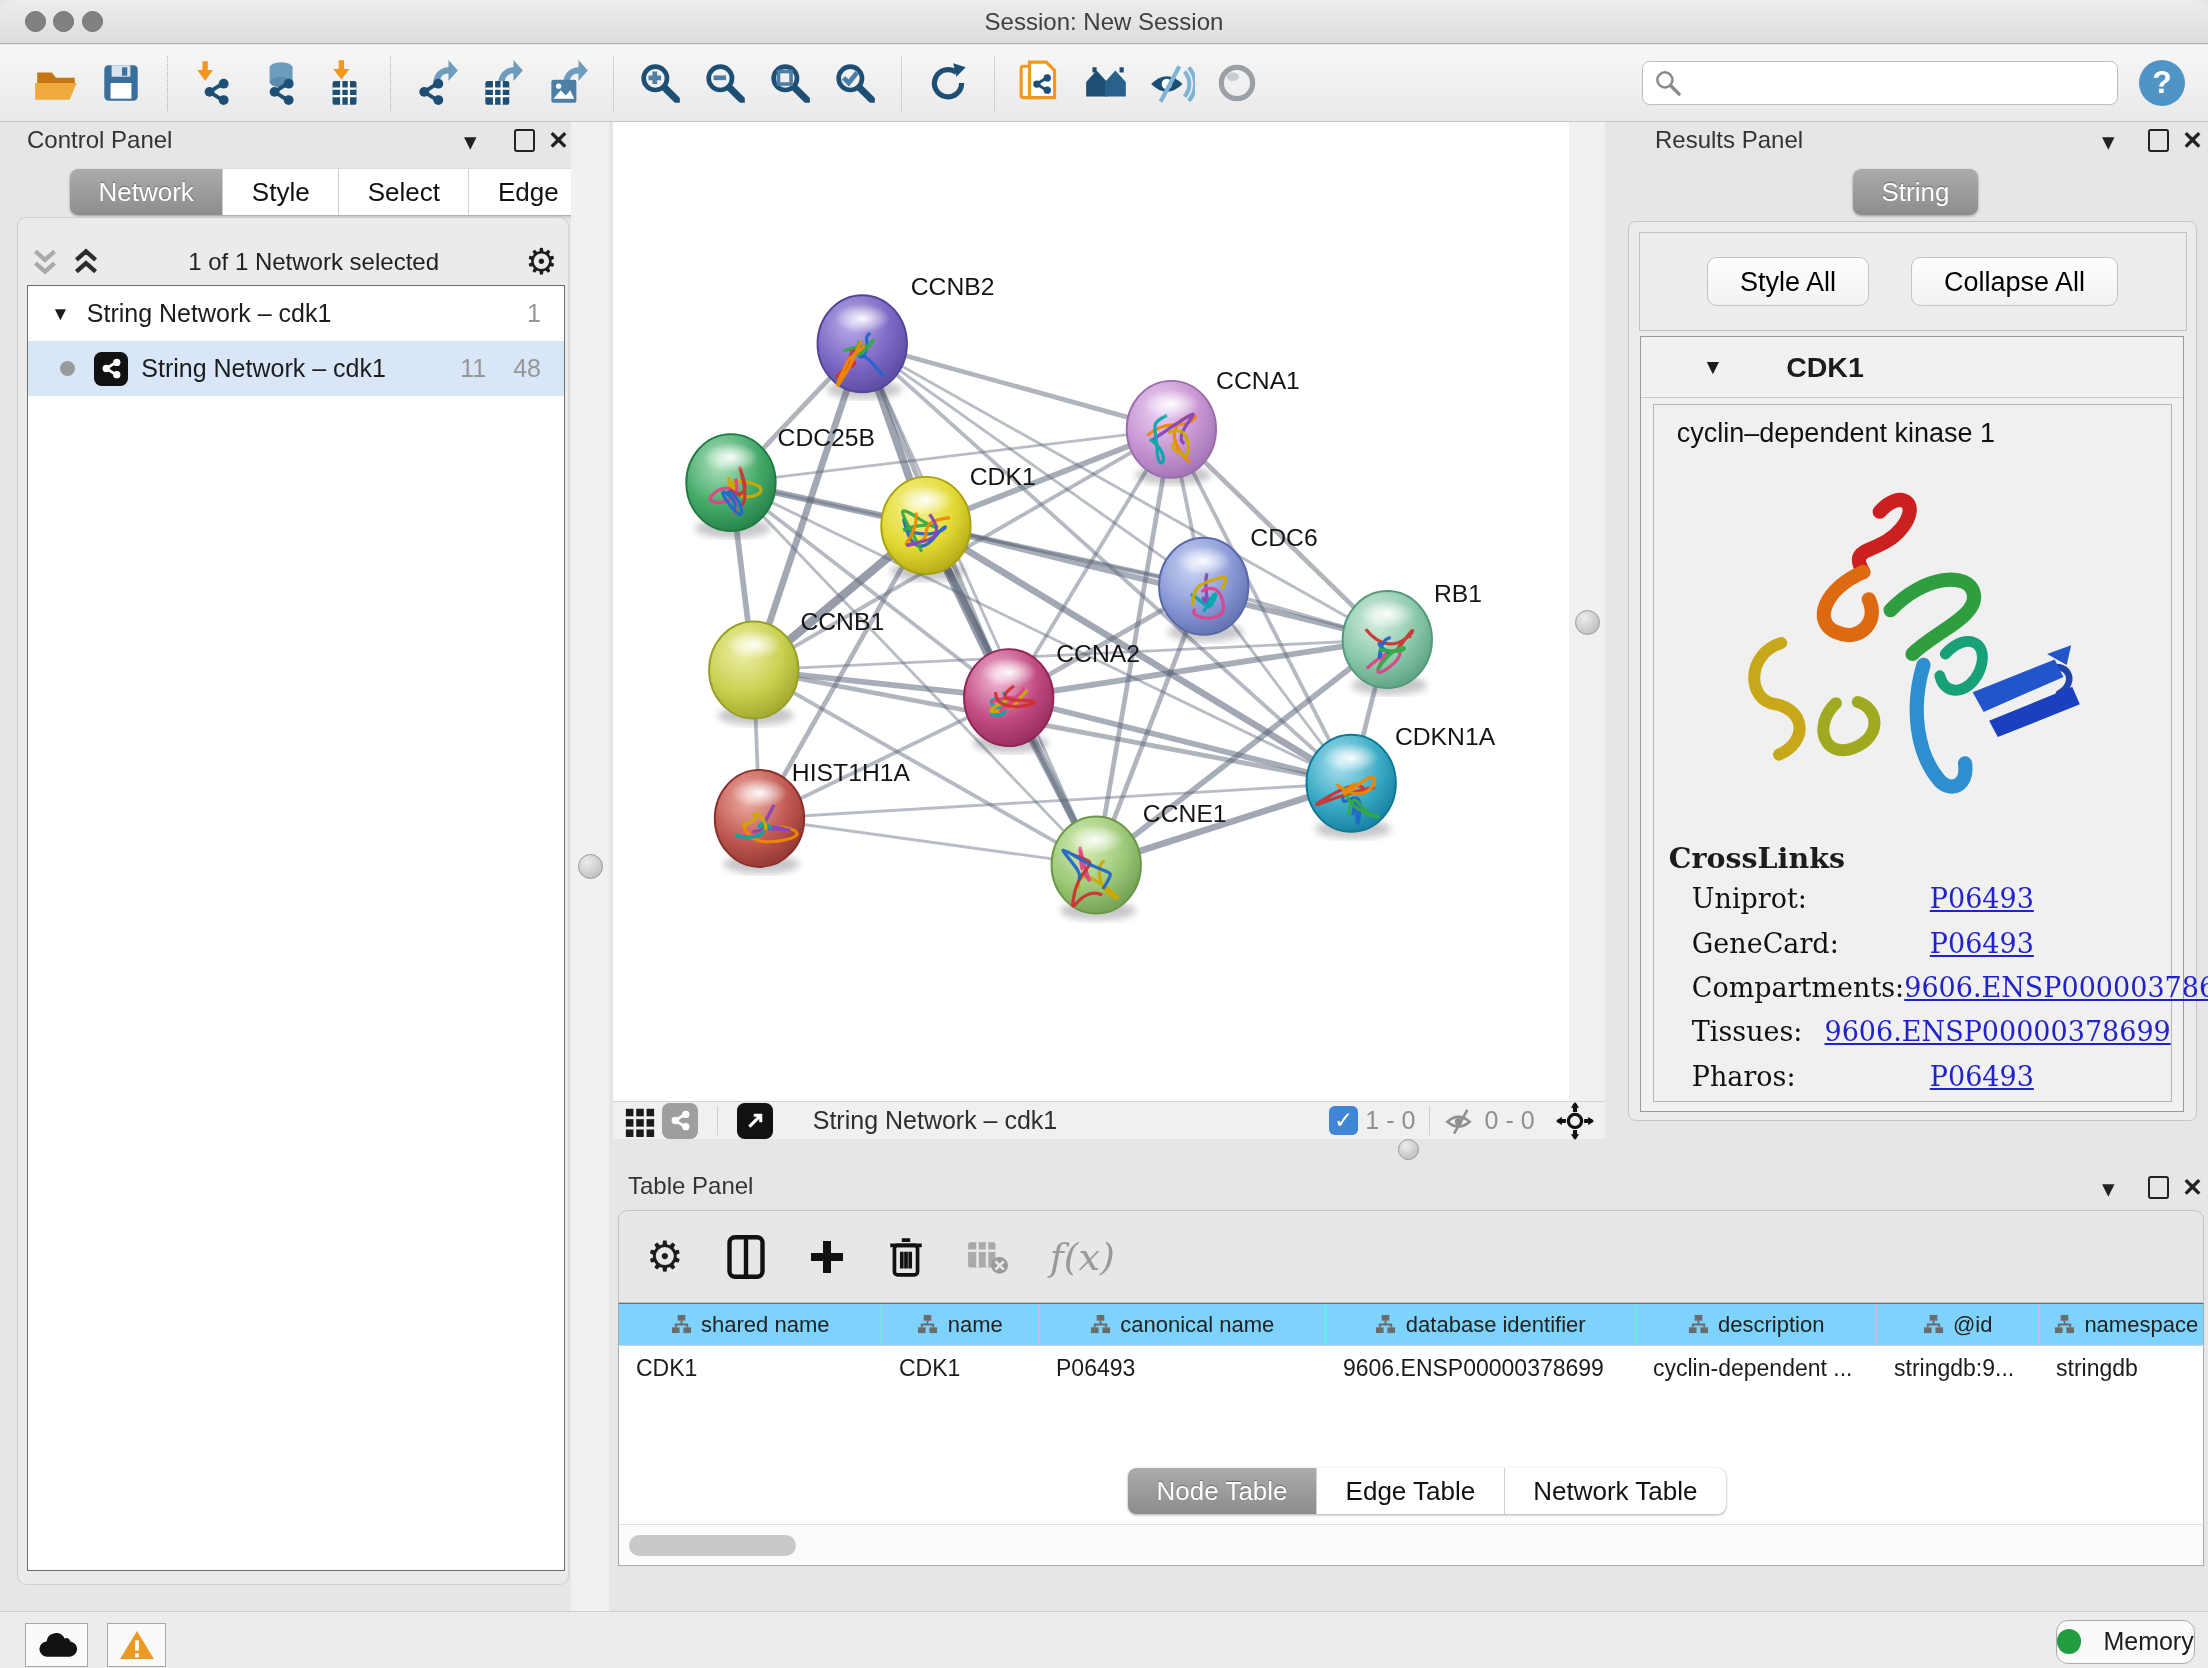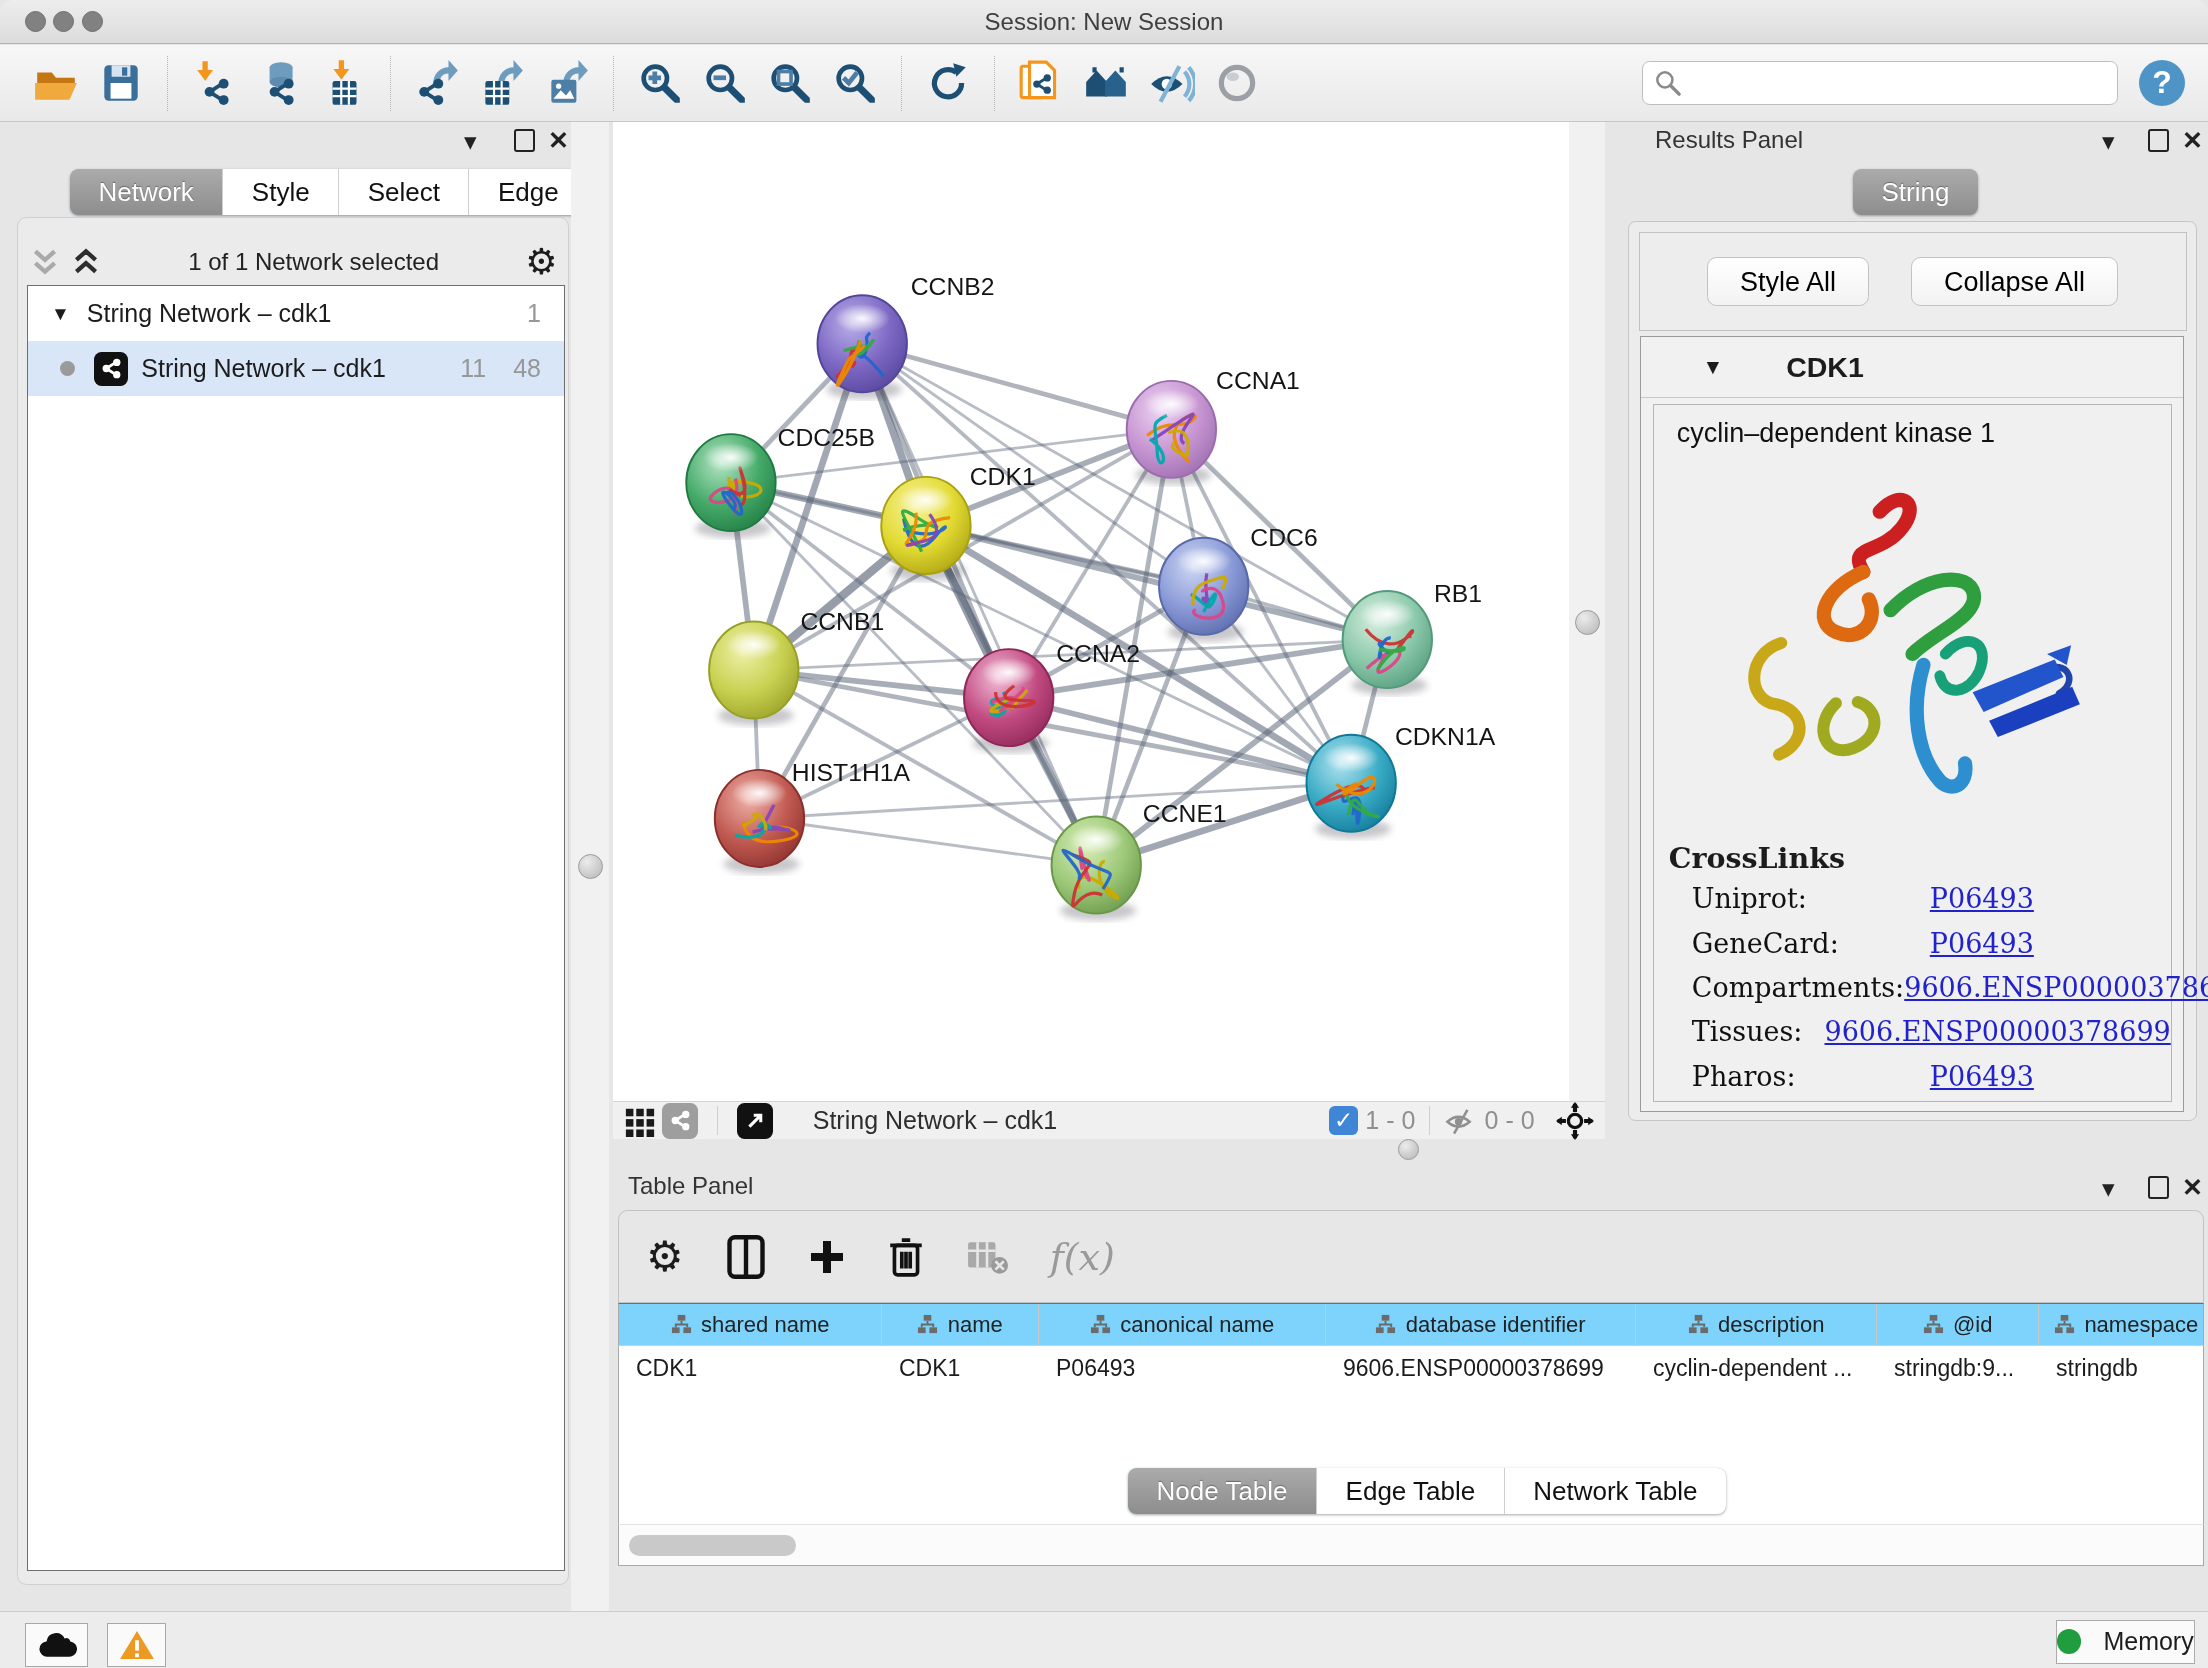--- a/index.html
+++ b/index.html
@@ -111,21 +111,21 @@
     background:#c9c9c9; border-radius:10.5px; }
   .fx { font-family:"DejaVu Serif","Liberation Serif",serif; font-style:italic;
     font-size:38px; color:#9a9a9a; }
 
   
   .bottom { position:absolute; left:0; top:1611px; width:2208px; height:57px;
     background:#ececec; border-top:1px solid #cdcdcd; }
   .bbtn { position:absolute; top:11.4px; height:44px; background:#fafafa;
     border:1.9px solid #a8a8a8; display:flex; align-items:center; justify-content:center;}
   .membtn { position:absolute; right:13.3px; top:7.6px; width:139px; height:44px;
-    background:#fafafa; border:1px solid #ababab; border-radius:0;
+    background:#fafafa; border:1px solid #ababab; border-radius:12px;
     display:flex; align-items:center; justify-content:center; gap:22px; font-size:25px;}
   .gdot { width:25px; height:25px; border-radius:50%; background:#1f9d3f; }
 </style>
 </head>
 <body>
 
 <svg width="0" height="0" style="position:absolute">
   <defs>
     <symbol id="shareg" viewBox="0 0 24 24">
       <path d="M6 12 L17 5 M6 12 L17 19" stroke="#1d4f74" stroke-width="3.2" fill="none"></path>
@@ -258,20 +258,21 @@
     <div class="searchbox">
       <svg width="28.5" height="28.5" viewBox="0 0 34 34">
           <circle cx="13" cy="13" r="9" fill="none" stroke="#8a8a8a" stroke-width="3"></circle>
           <path d="M20 20 L30 30" stroke="#8a8a8a" stroke-width="4" stroke-linecap="round"></path>
         </svg>
       <input type="text" value="" style="">
     </div>
     <div class="helpbtn">?</div>
   </div>
 
+  <div class="phead" style="left:27px; top:126px; width:533px">Control Panel</div>
   <div class="pctl" style="left:464px; top:127px">▾</div>
   <span class="floatsq" style="position:absolute; left:514px; top:129px"></span>
   <div class="pctl" style="left:548px; top:126px; font-weight:bold">✕</div>
 
   <div class="seg" style="position:absolute; left:70px; top:169px" id="cp-tabs">
       <div class="tab active">Network</div>
       <div class="tab">Style</div>
       <div class="tab">Select</div>
       <div class="tab">Edge</div>
     </div>

